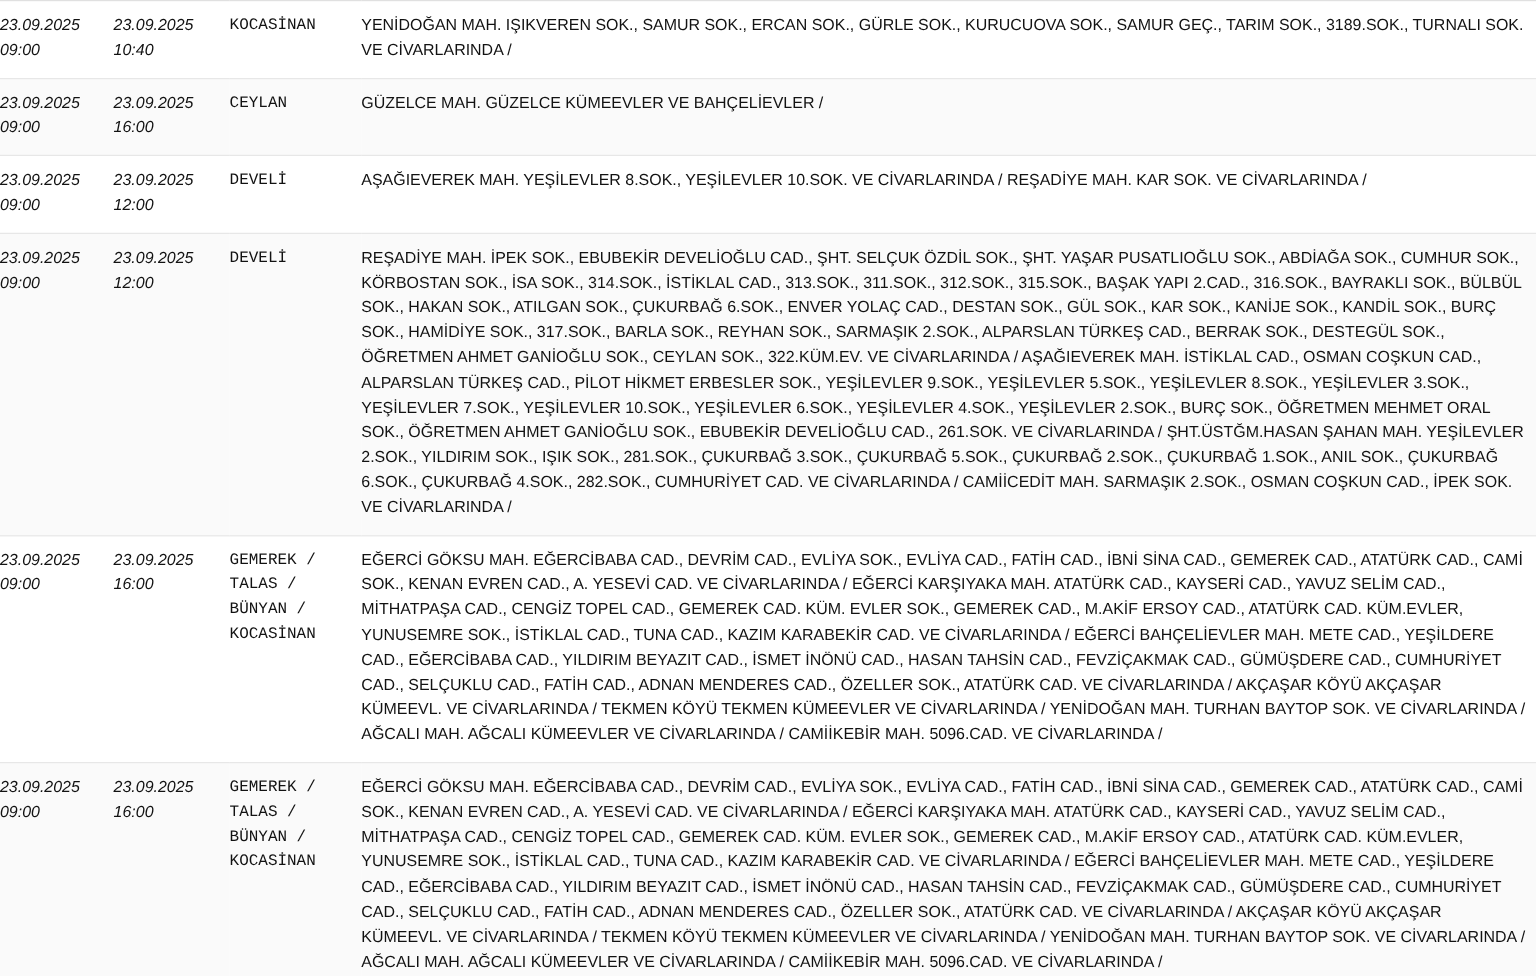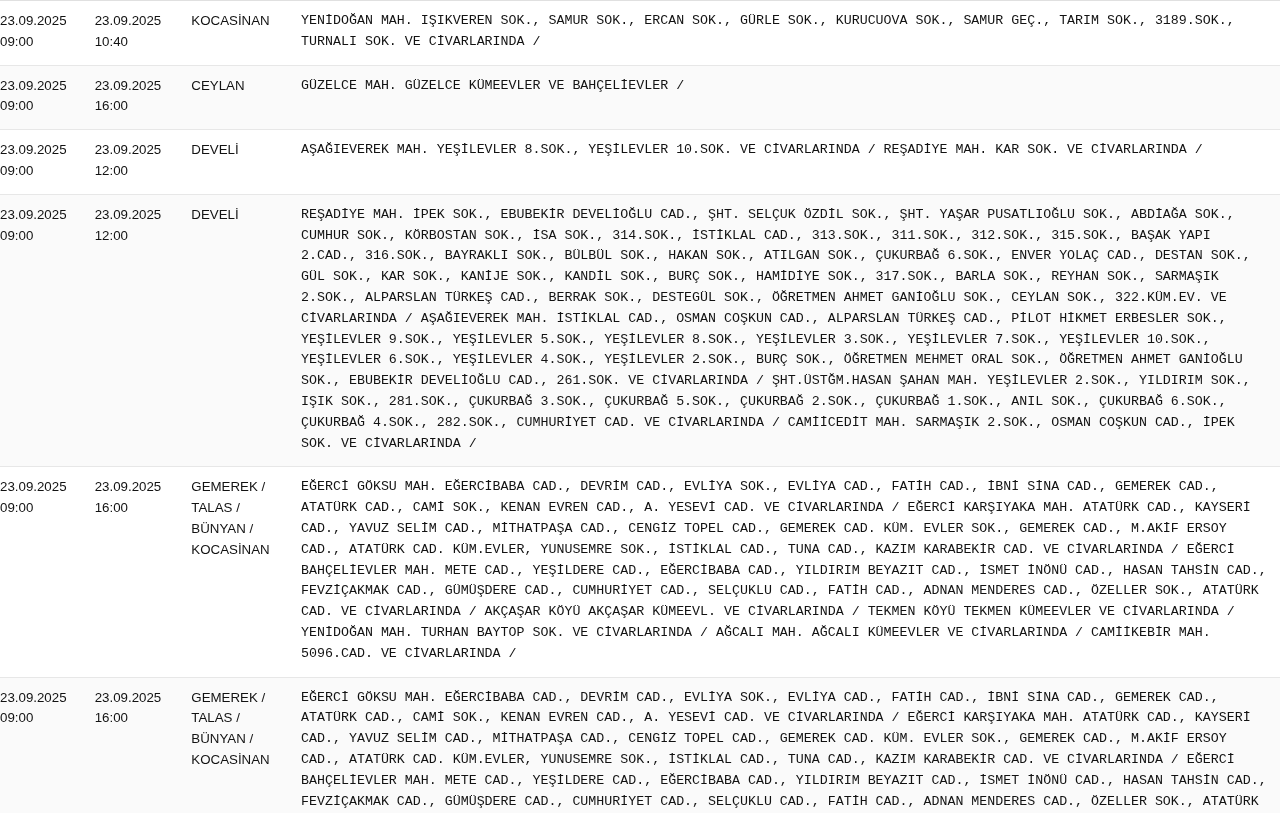--- a/index.html
+++ b/index.html
@@ -39,24 +39,24 @@
   table.outage-table td {
     vertical-align: top;
     padding: 10px 8px 12px 0;
     box-sizing: border-box;
     word-wrap: break-word;
     overflow-wrap: break-word;
   }
   td.col-start { width: 94px; padding-left: 9px; }
   td.col-end   { width: 96px; padding-left: 9px; }
   td.col-dist  { width: 109px; padding-left: 3px; }
-  td.col-desc  { width: 972px; padding-left: 8px; padding-right: 14px; font-family: Liberation Mono, monospace; }
+  td.col-desc  { width: 972px; padding-left: 8px; padding-right: 14px; }
 
-  .datecell-line { display: block; white-space: nowrap; }
-  .districtcell { display: block; }
+  .datecell-line { display: block; white-space: nowrap; font-style: italic; }
+  .districtcell { display: block; font-family: Liberation Mono, monospace; }
   .desccell { display: block; text-align: left; }
 </style>
 </head>
 <body>
 
 <div class="page">
   <table class="outage-table">
     <tbody>
 
       <tr class="shade-a">

